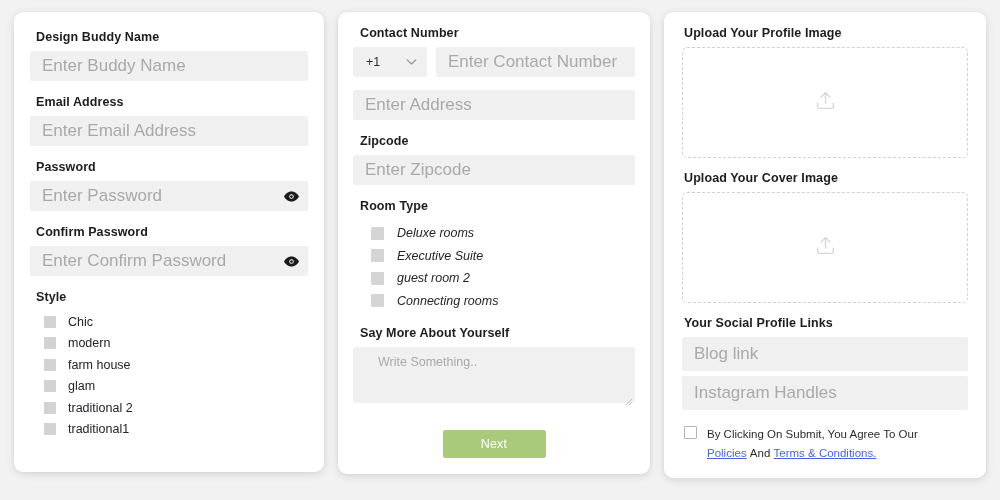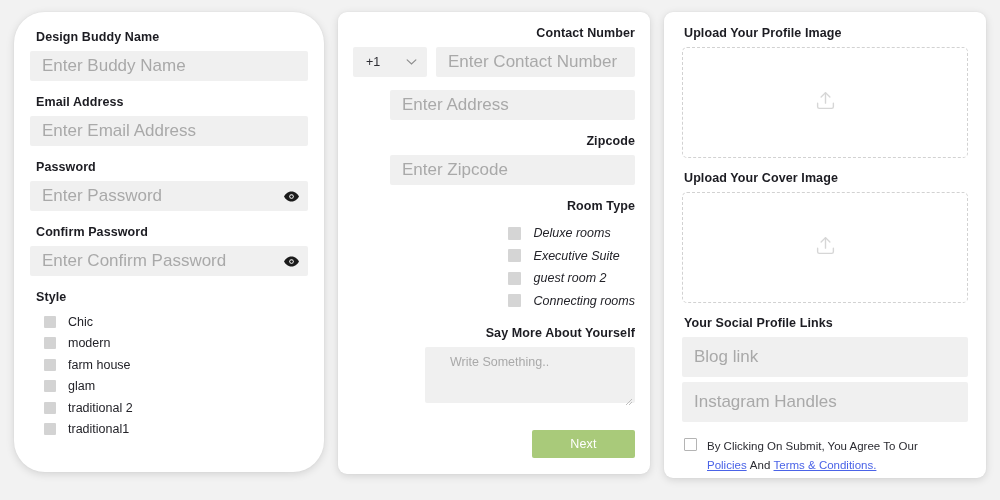--- a/index.html
+++ b/index.html
@@ -27,23 +27,23 @@
     box-sizing: border-box;
     align-items: flex-start;
   }
   .card {
     background: #ffffff;
     border-radius: 9px;
     box-shadow: 0 2px 9px rgba(0,0,0,0.13), 0 0 2px rgba(0,0,0,0.05);
     box-sizing: border-box;
     overflow: hidden;
   }
-  .card-left   { width: 310px; padding: 18px 16px 16px 16px; height: 460px; border-radius: 31px; }
+  .card-left   { width: 310px; padding: 18px 16px 16px 16px; height: 460px; }
   .card-mid    { width: 312px; padding: 14px 15px 14px 15px; height: 462px;
-                 display: flex; flex-direction: column; align-items: flex-end; }
+                 display: flex; flex-direction: column; }
   .card-right  { width: 322px; padding: 14px 18px 12px 18px; height: 466px; }
 
   .field-label {
     font-size: 12.5px;
     font-weight: bold;
     color: #1c1c22;
     margin: 0 0 7px 6px;
     letter-spacing: 0.1px;
   }
   .card-mid .field-label { margin-left: 7px; }
@@ -183,21 +183,21 @@
     align-items: center;
     justify-content: center;
     box-sizing: border-box;
     cursor: pointer;
     background: #ffffff;
   }
   .dz-profile { height: 111px; margin-bottom: 13px; }
   .dz-cover   { height: 111px; margin-bottom: 13px; }
 
   .social-input { margin-bottom: 5px; }
-  .social-input .input { height: 40px; color: #3a3a3a; }
+  .social-input .input { height: 34px; color: #3a3a3a; }
 
   .terms-row {
     display: flex;
     align-items: flex-start;
     margin-top: 15px;
     margin-left: 2px;
   }
   .chk-box-outline {
     width: 11px;
     height: 11px;

